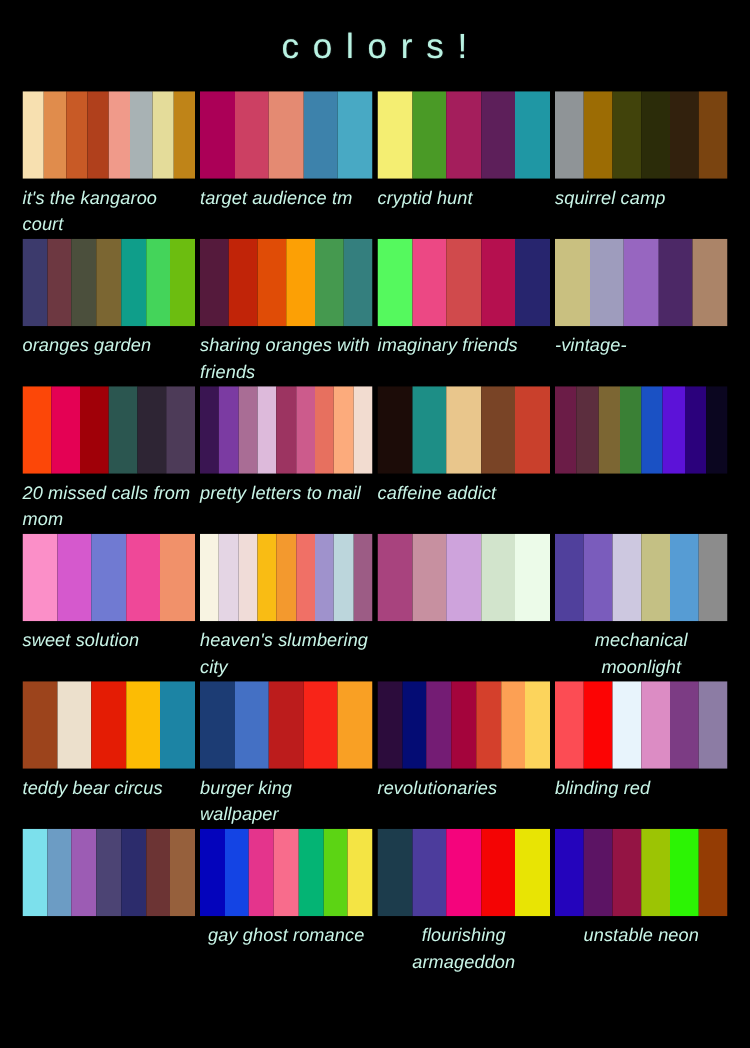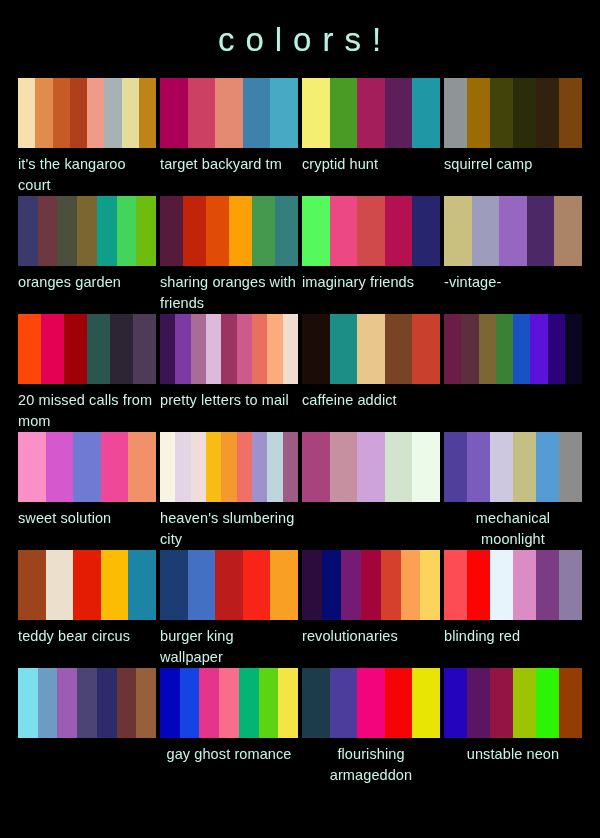--- a/index.html
+++ b/index.html
@@ -16,37 +16,38 @@
   }
   .page {
     width: 600px;
     height: 838px;
     position: relative;
     background: #000000;
     box-sizing: border-box;
   }
   .title {
     text-align: center;
-    font-size: 33px;
+    font-size: 28px;
     letter-spacing: 11px;
     color: #b9f2e2;
     font-weight: 400;
     padding-top: 23px;
     padding-left: 10px;
     line-height: 1;
     text-shadow: 0 0 1px rgba(185,242,226,0.5);
   }
   .grid {
     margin-top: 22px;
     display: grid;
     grid-template-columns: repeat(4, 1fr);
     column-gap: 4px;
     row-gap: 0px;
     padding: 0 18px;
     box-sizing: border-box;
+    font-style: italic;
   }
   .cell {
     width: 100%;
     margin-bottom: 0px;
   }
   .swatch {
     display: flex;
     width: 100%;
     height: 70px;
     overflow: hidden;
@@ -88,21 +89,21 @@
         <div class="label">it's the kangaroo court</div>
       </div>
       <div class="cell row-0">
         <div class="swatch">
           <div class="band" title="#ab0057" style="background: rgb(171, 0, 87);"></div>
           <div class="band" title="#cc4063" style="background: rgb(204, 64, 99);"></div>
           <div class="band" title="#e48a72" style="background: rgb(228, 138, 114);"></div>
           <div class="band" title="#3d82ab" style="background: rgb(61, 130, 171);"></div>
           <div class="band" title="#48a9c4" style="background: rgb(72, 169, 196);"></div>
         </div>
-        <div class="label">target backyard tm</div>
+        <div class="label">target audience tm</div>
       </div>
       <div class="cell row-0">
         <div class="swatch">
           <div class="band" title="#f4ee72" style="background: rgb(244, 238, 114);"></div>
           <div class="band" title="#4a9a26" style="background: rgb(74, 154, 38);"></div>
           <div class="band" title="#a41e5c" style="background: rgb(164, 30, 92);"></div>
           <div class="band" title="#5d1f5a" style="background: rgb(93, 31, 90);"></div>
           <div class="band" title="#1f97a4" style="background: rgb(31, 151, 164);"></div>
         </div>
         <div class="label">cryptid hunt</div>

